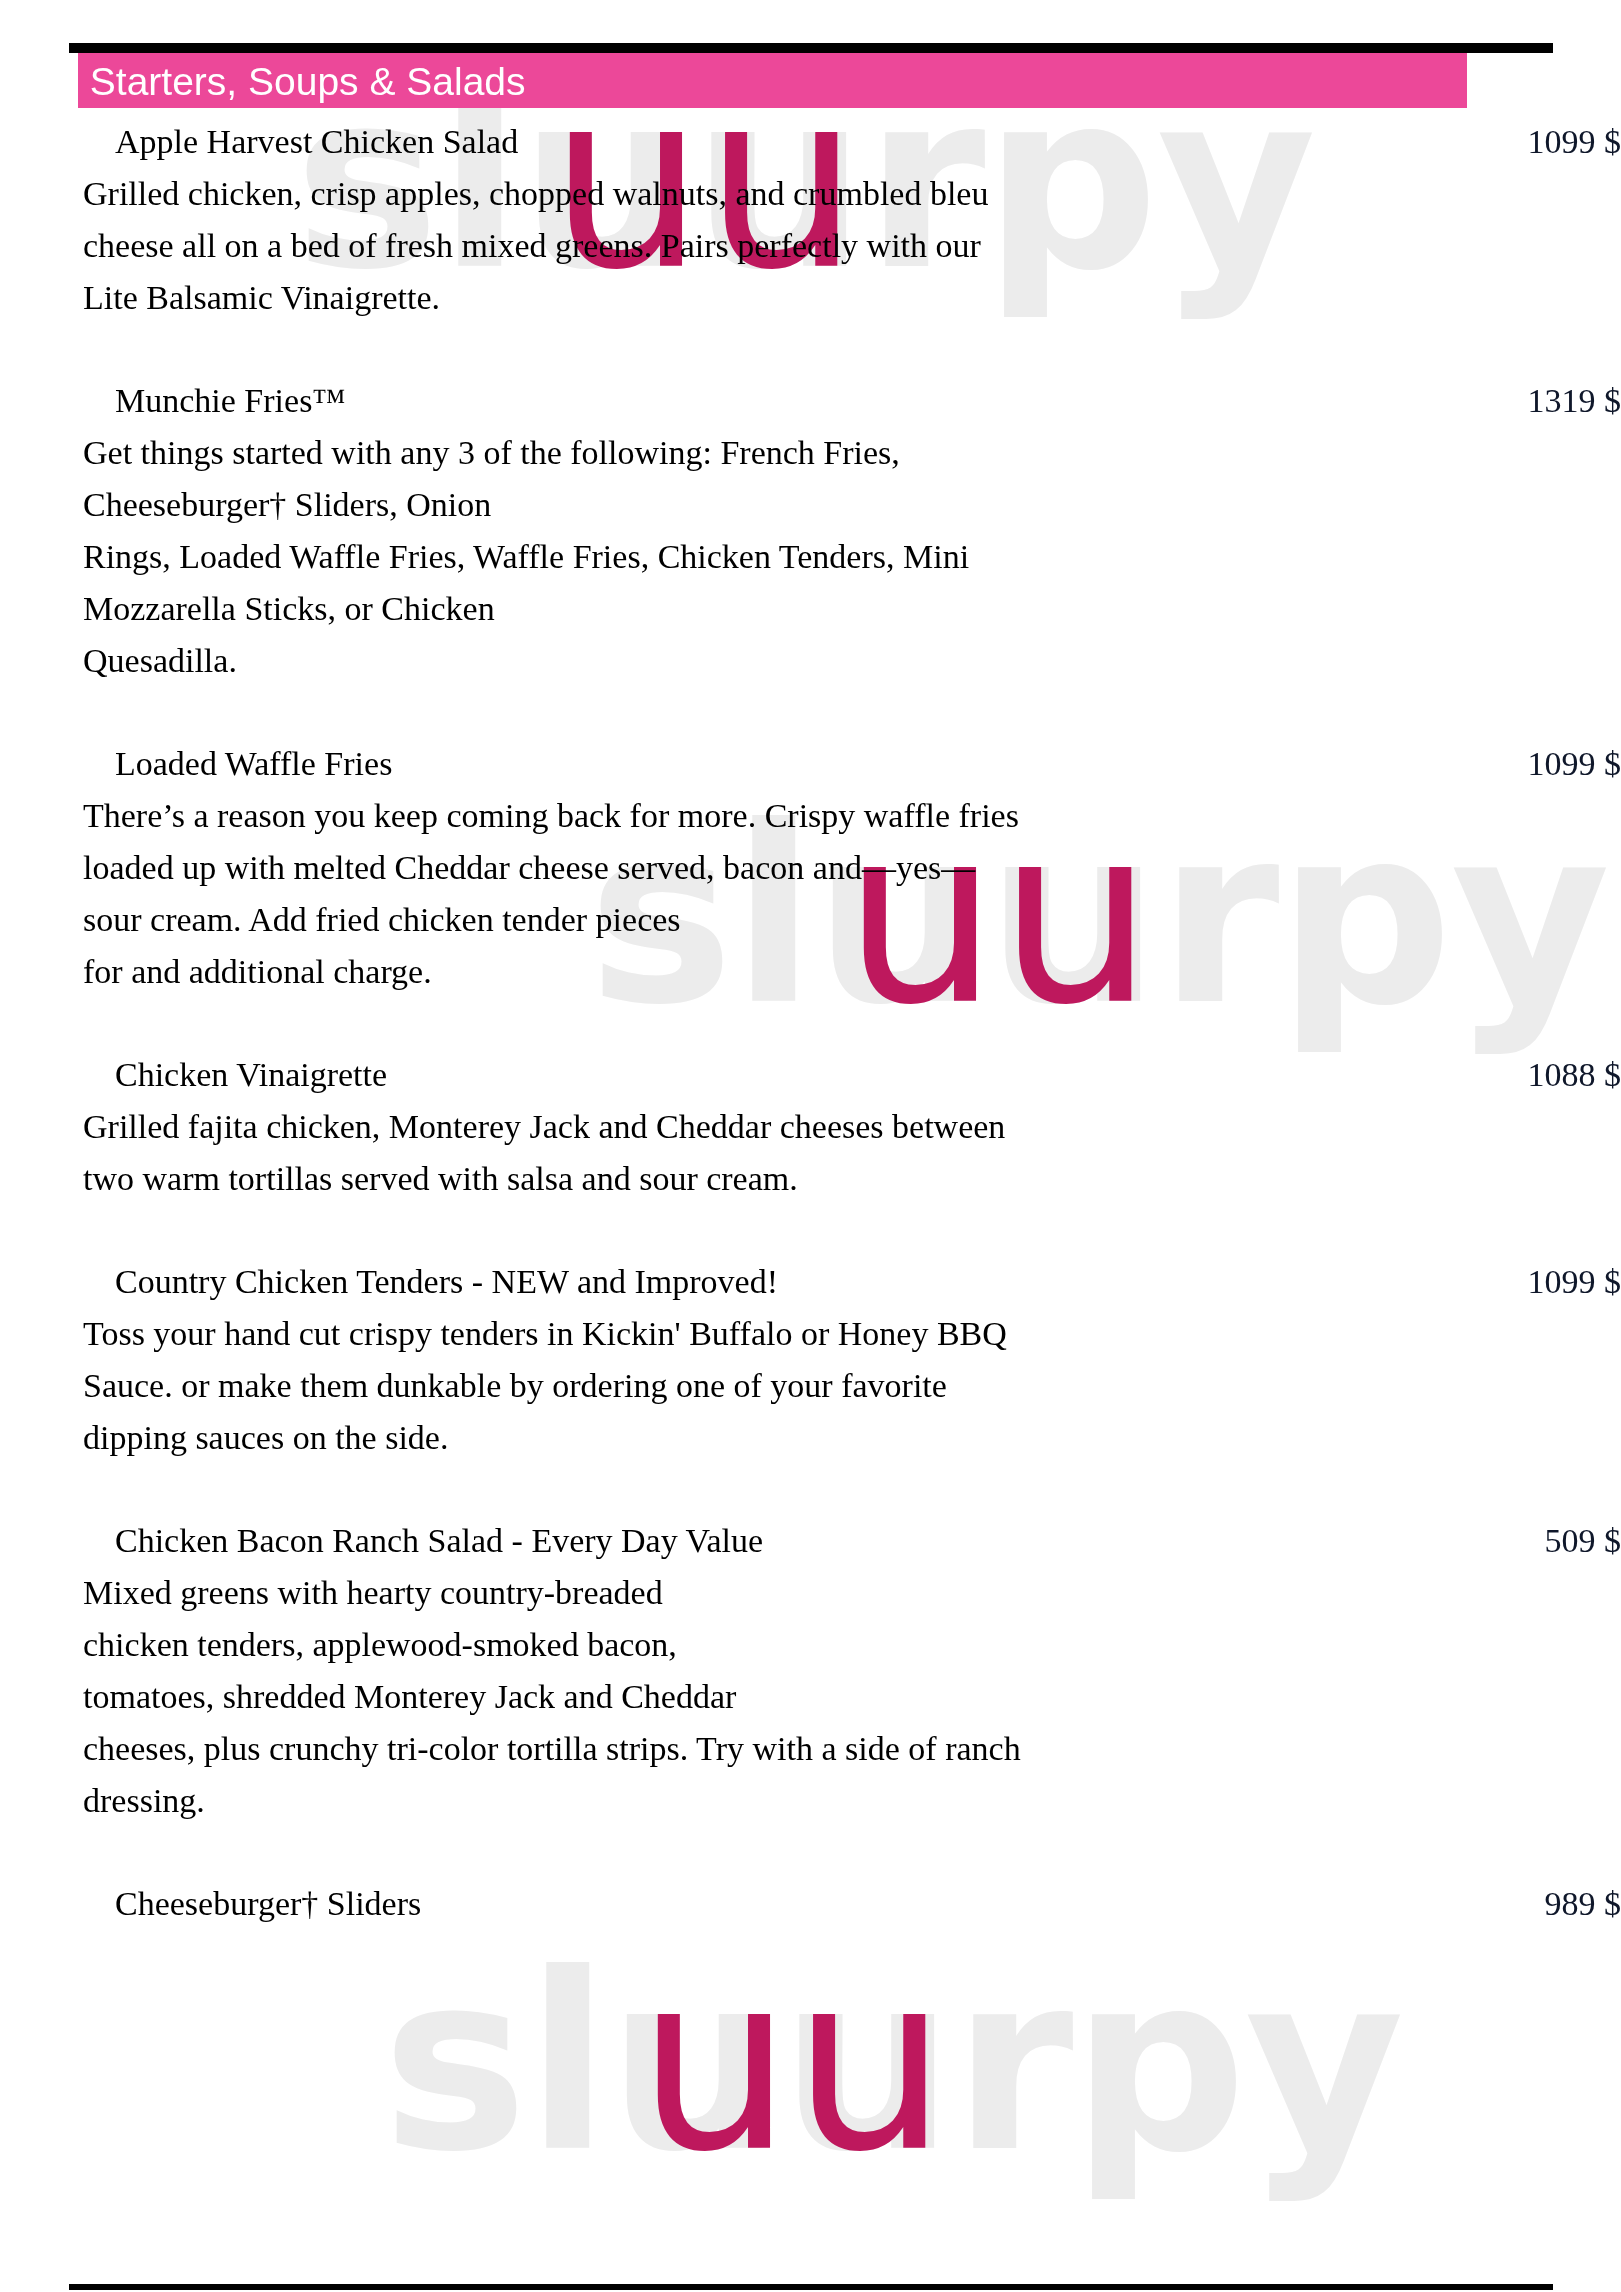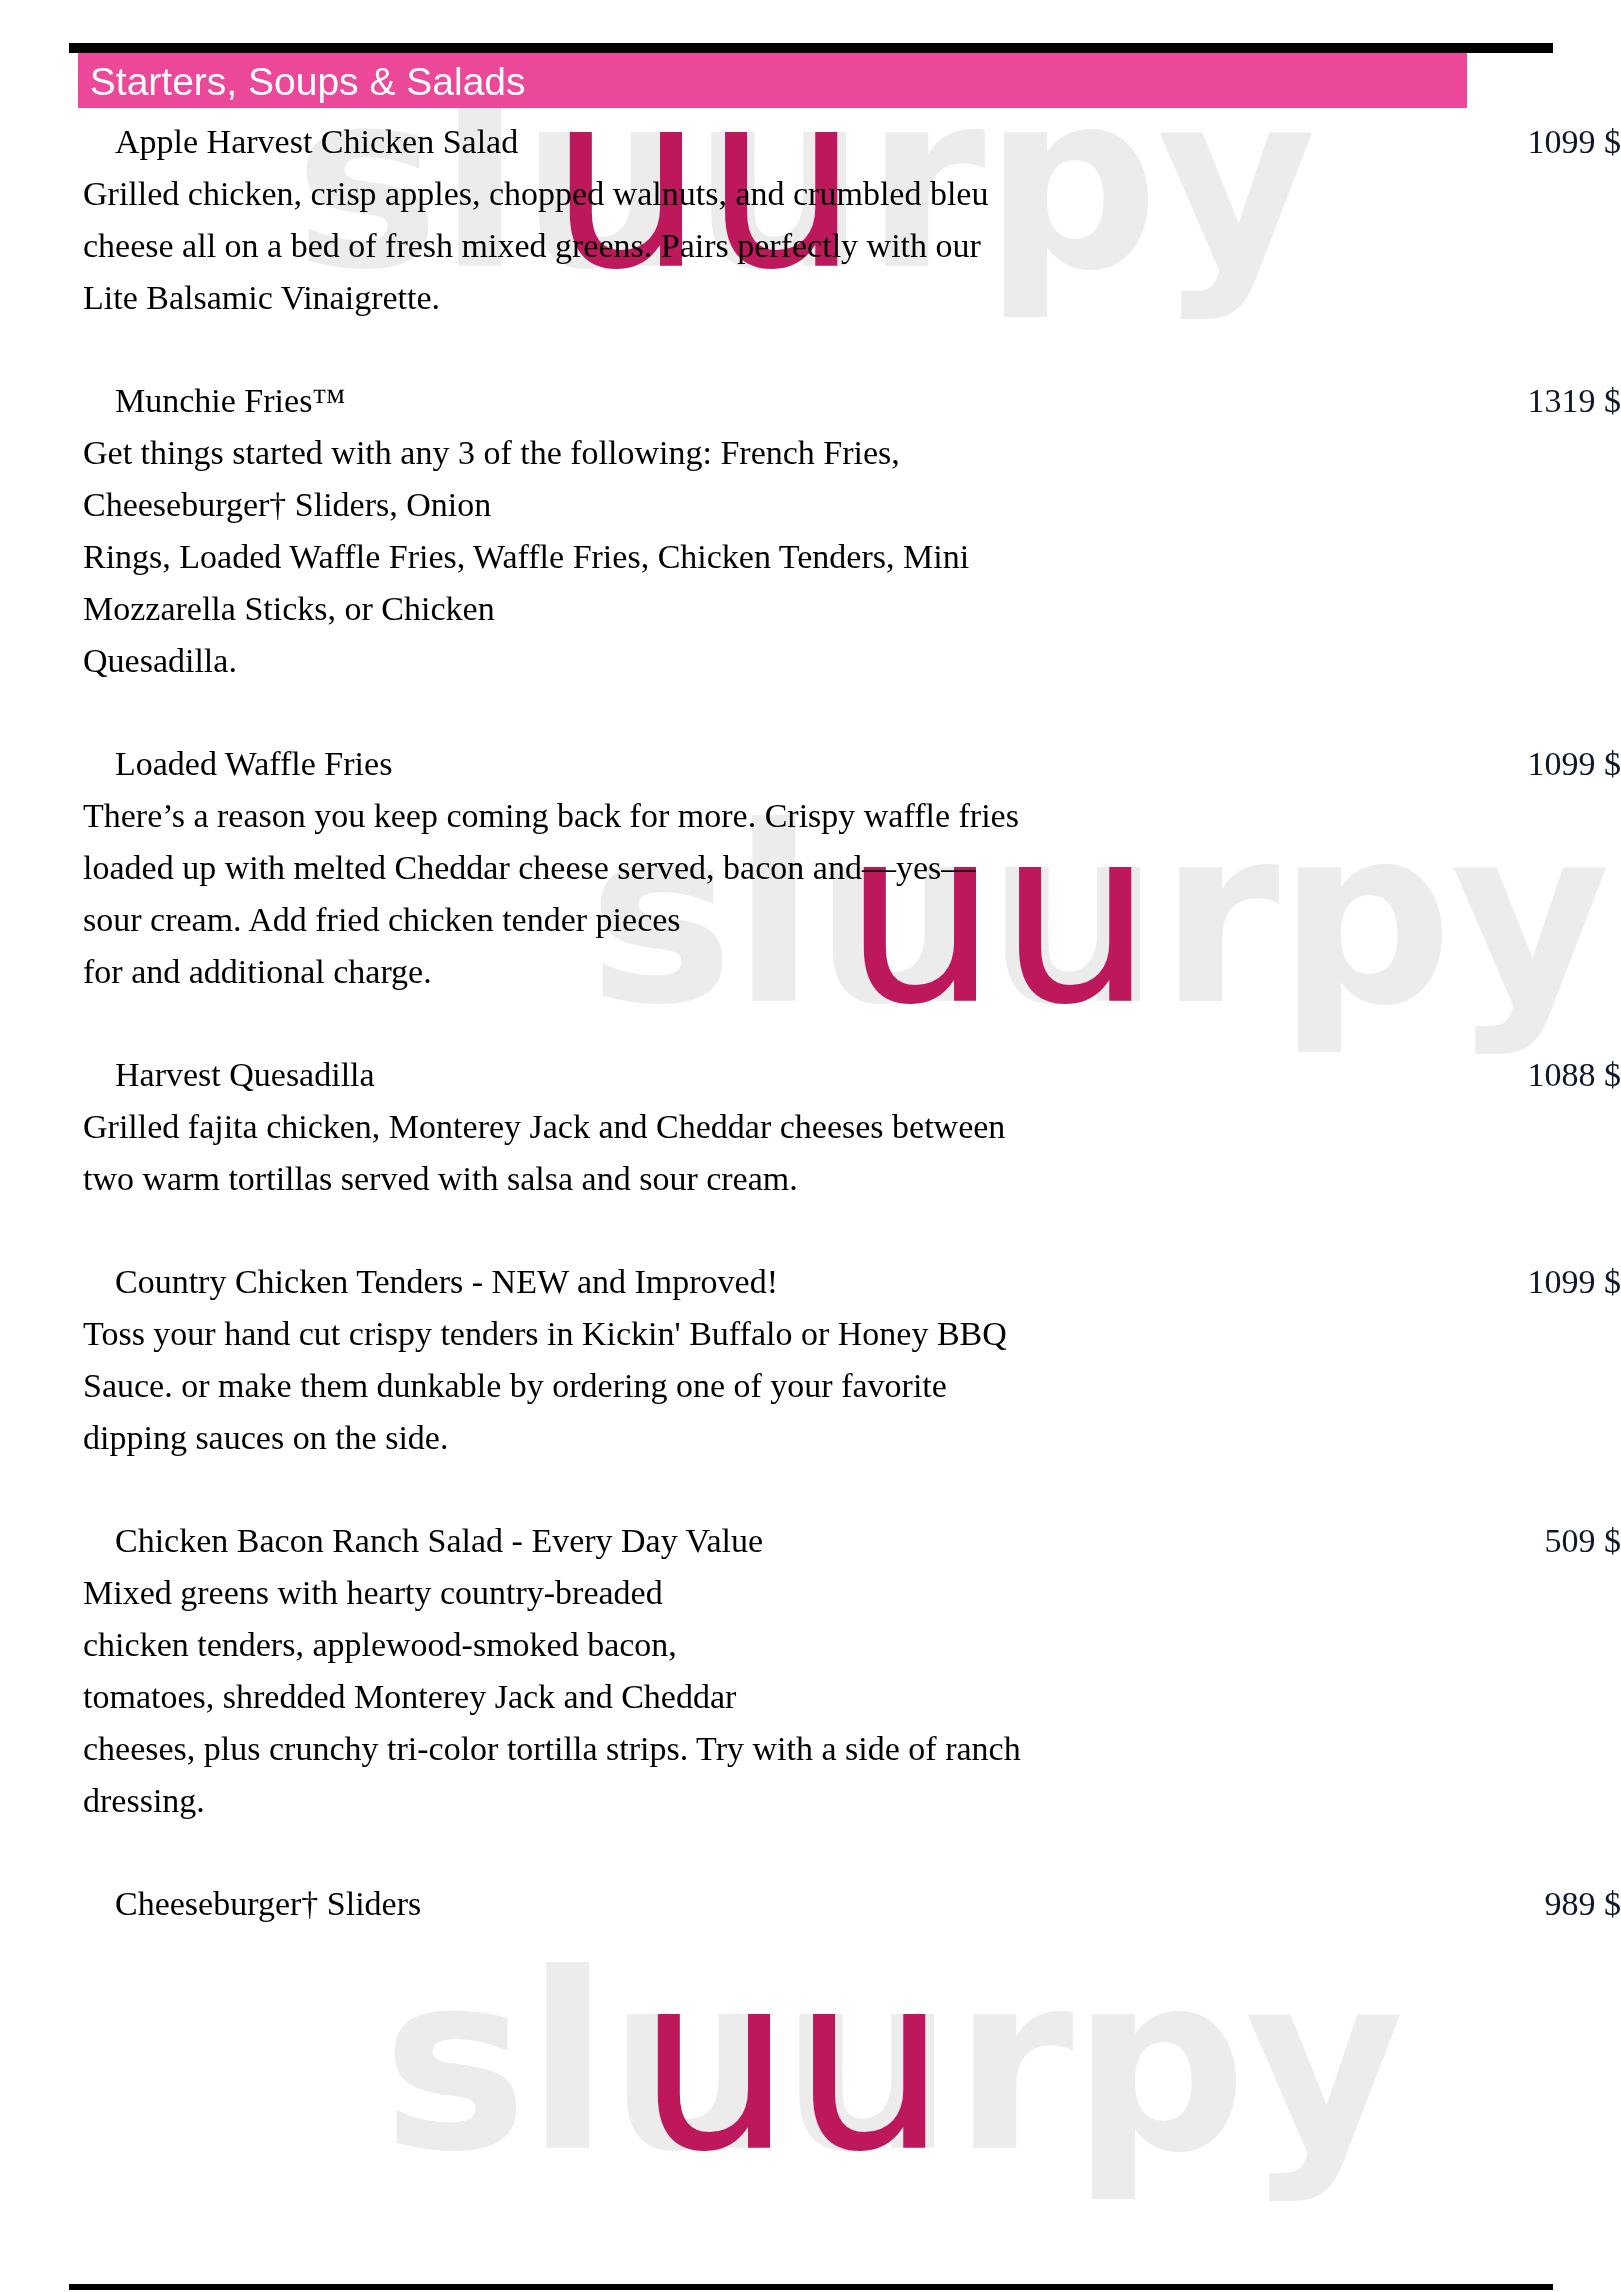--- a/index.html
+++ b/index.html
@@ -191,21 +191,21 @@
         <div class="item-price">1099 $</div>
       </div>
       <div class="item-desc">There’s a reason you keep coming back for more. Crispy waffle fries
 loaded up with melted Cheddar cheese served, bacon and—yes—
 sour cream.  Add fried chicken tender pieces
 for and additional charge.</div>
     </div>
 
     <div class="menu-item">
       <div class="item-row">
-        <div class="item-name">Harvest Quesadilla</div>
+        <div class="item-name">Chicken Vinaigrette</div>
         <div class="item-price">1088 $</div>
       </div>
       <div class="item-desc">Grilled fajita chicken, Monterey Jack and Cheddar cheeses between
 two warm tortillas served with salsa and sour cream.</div>
     </div>
 
     <div class="menu-item">
       <div class="item-row">
         <div class="item-name">Country Chicken Tenders - NEW and Improved!</div>
         <div class="item-price">1099 $</div>

